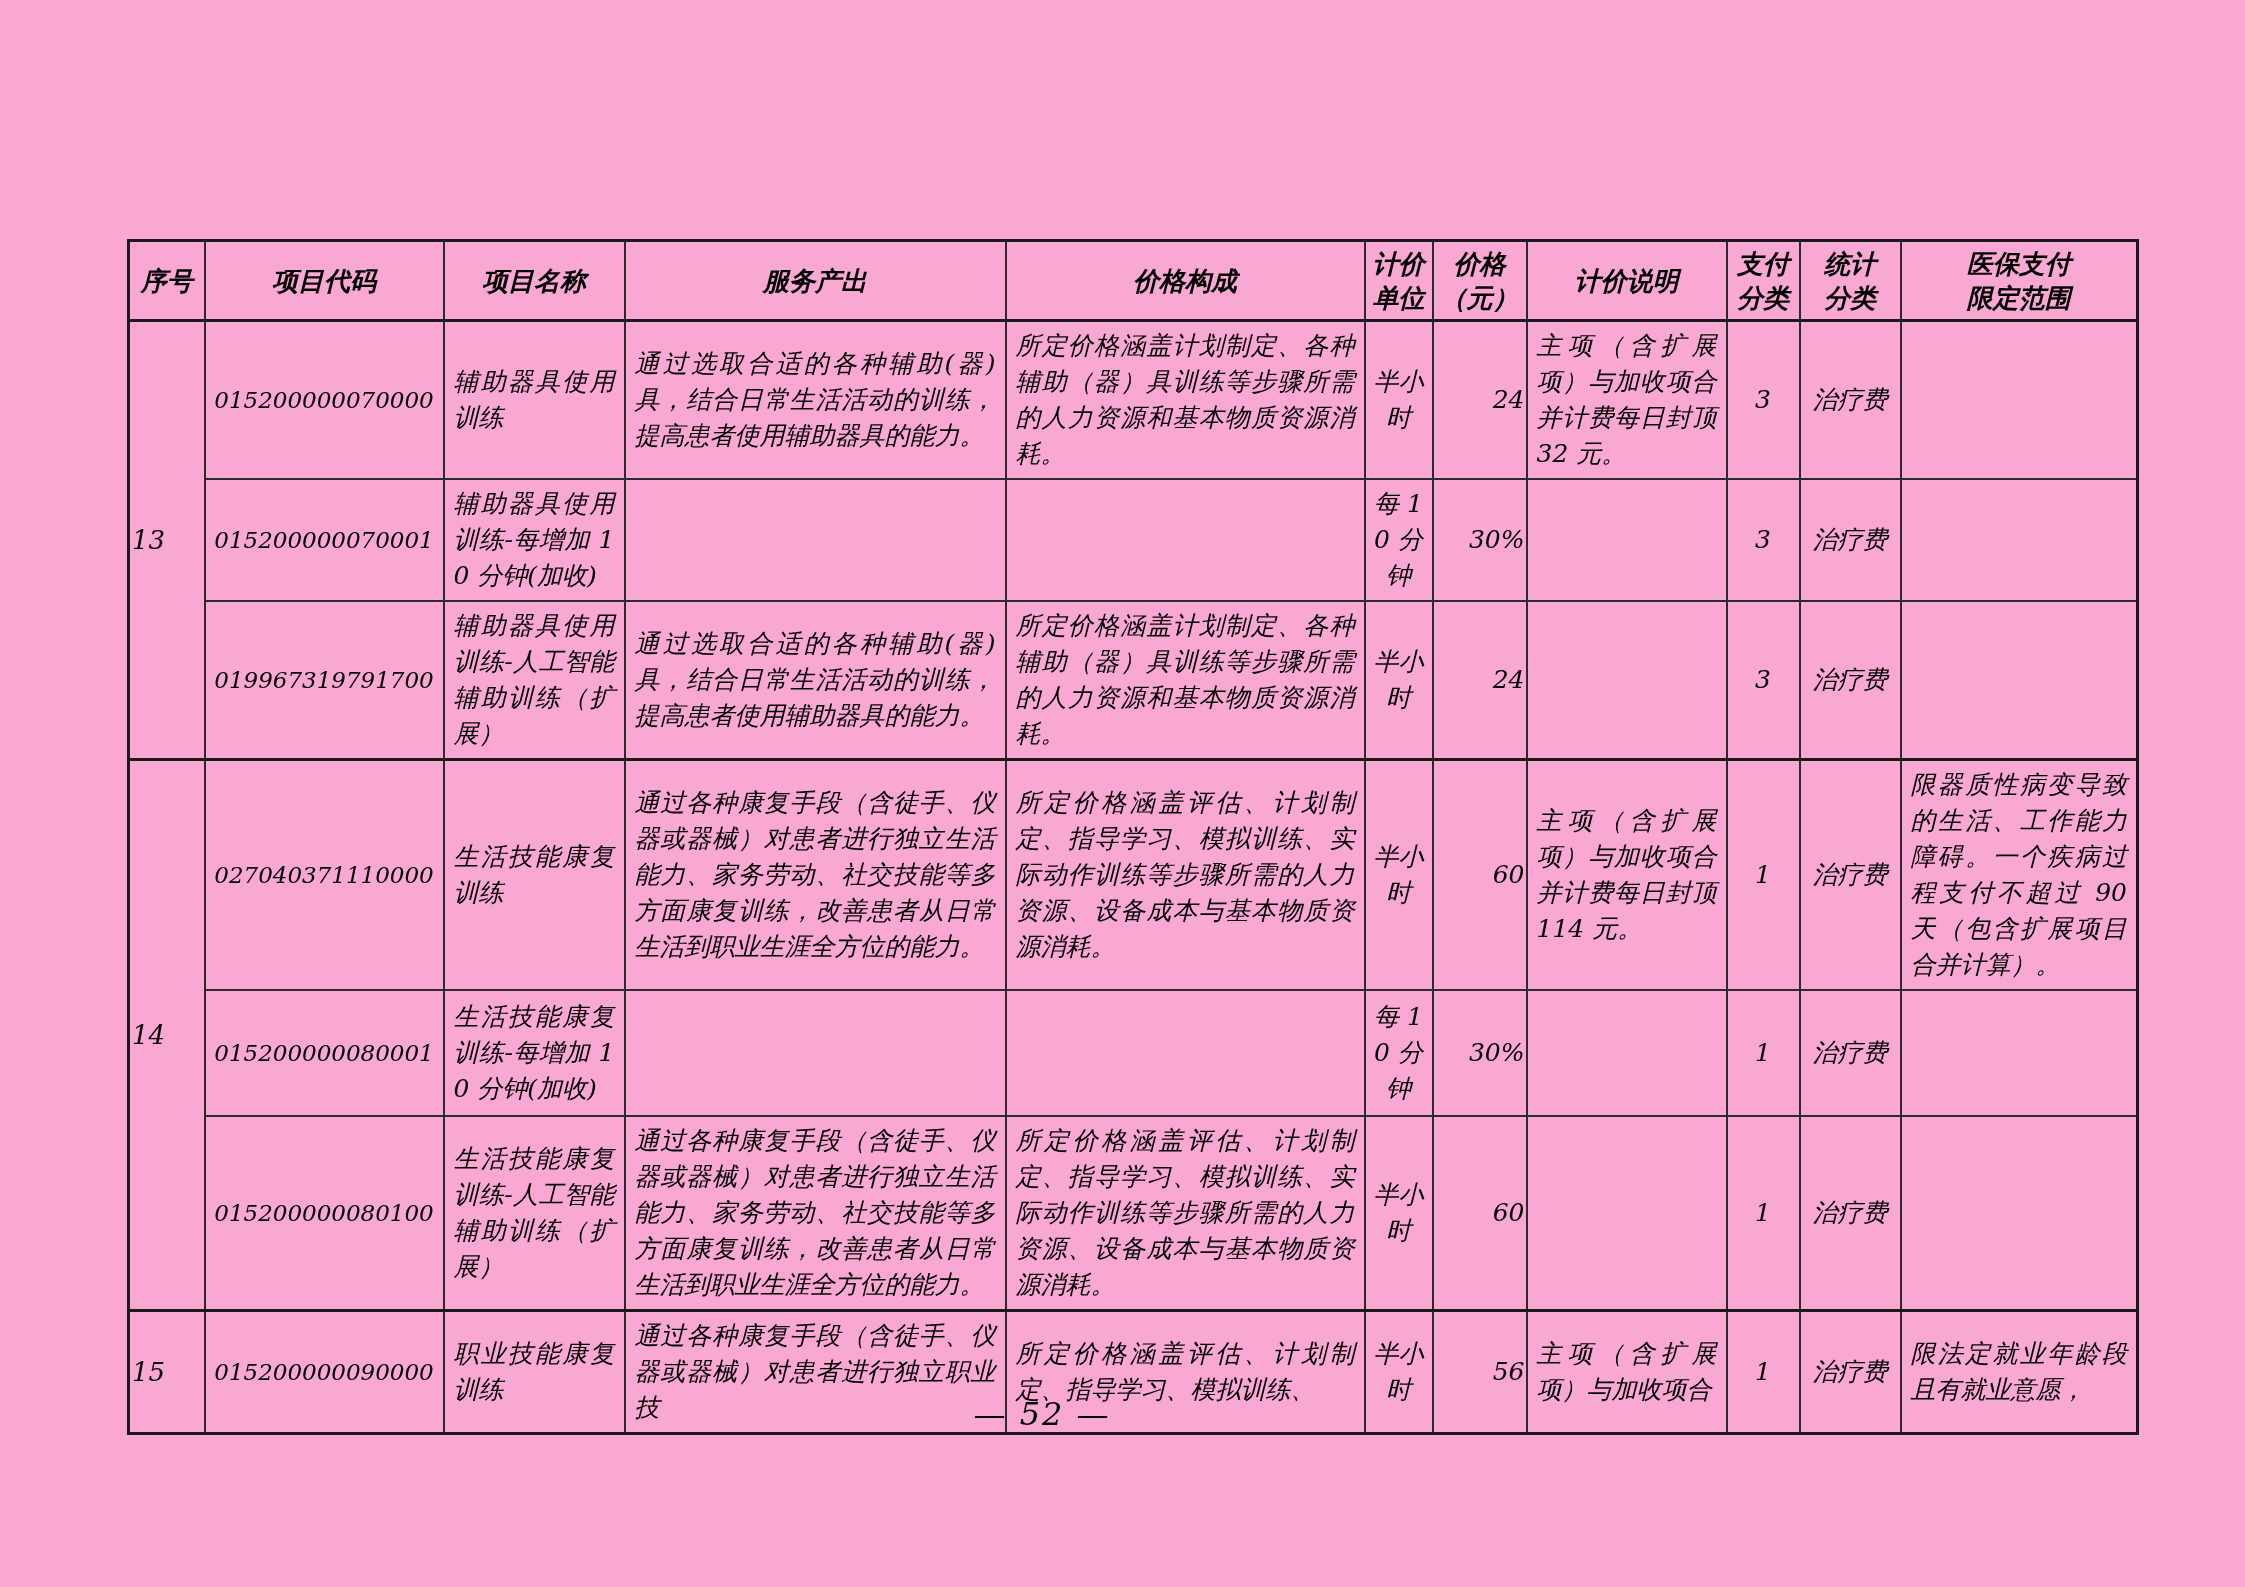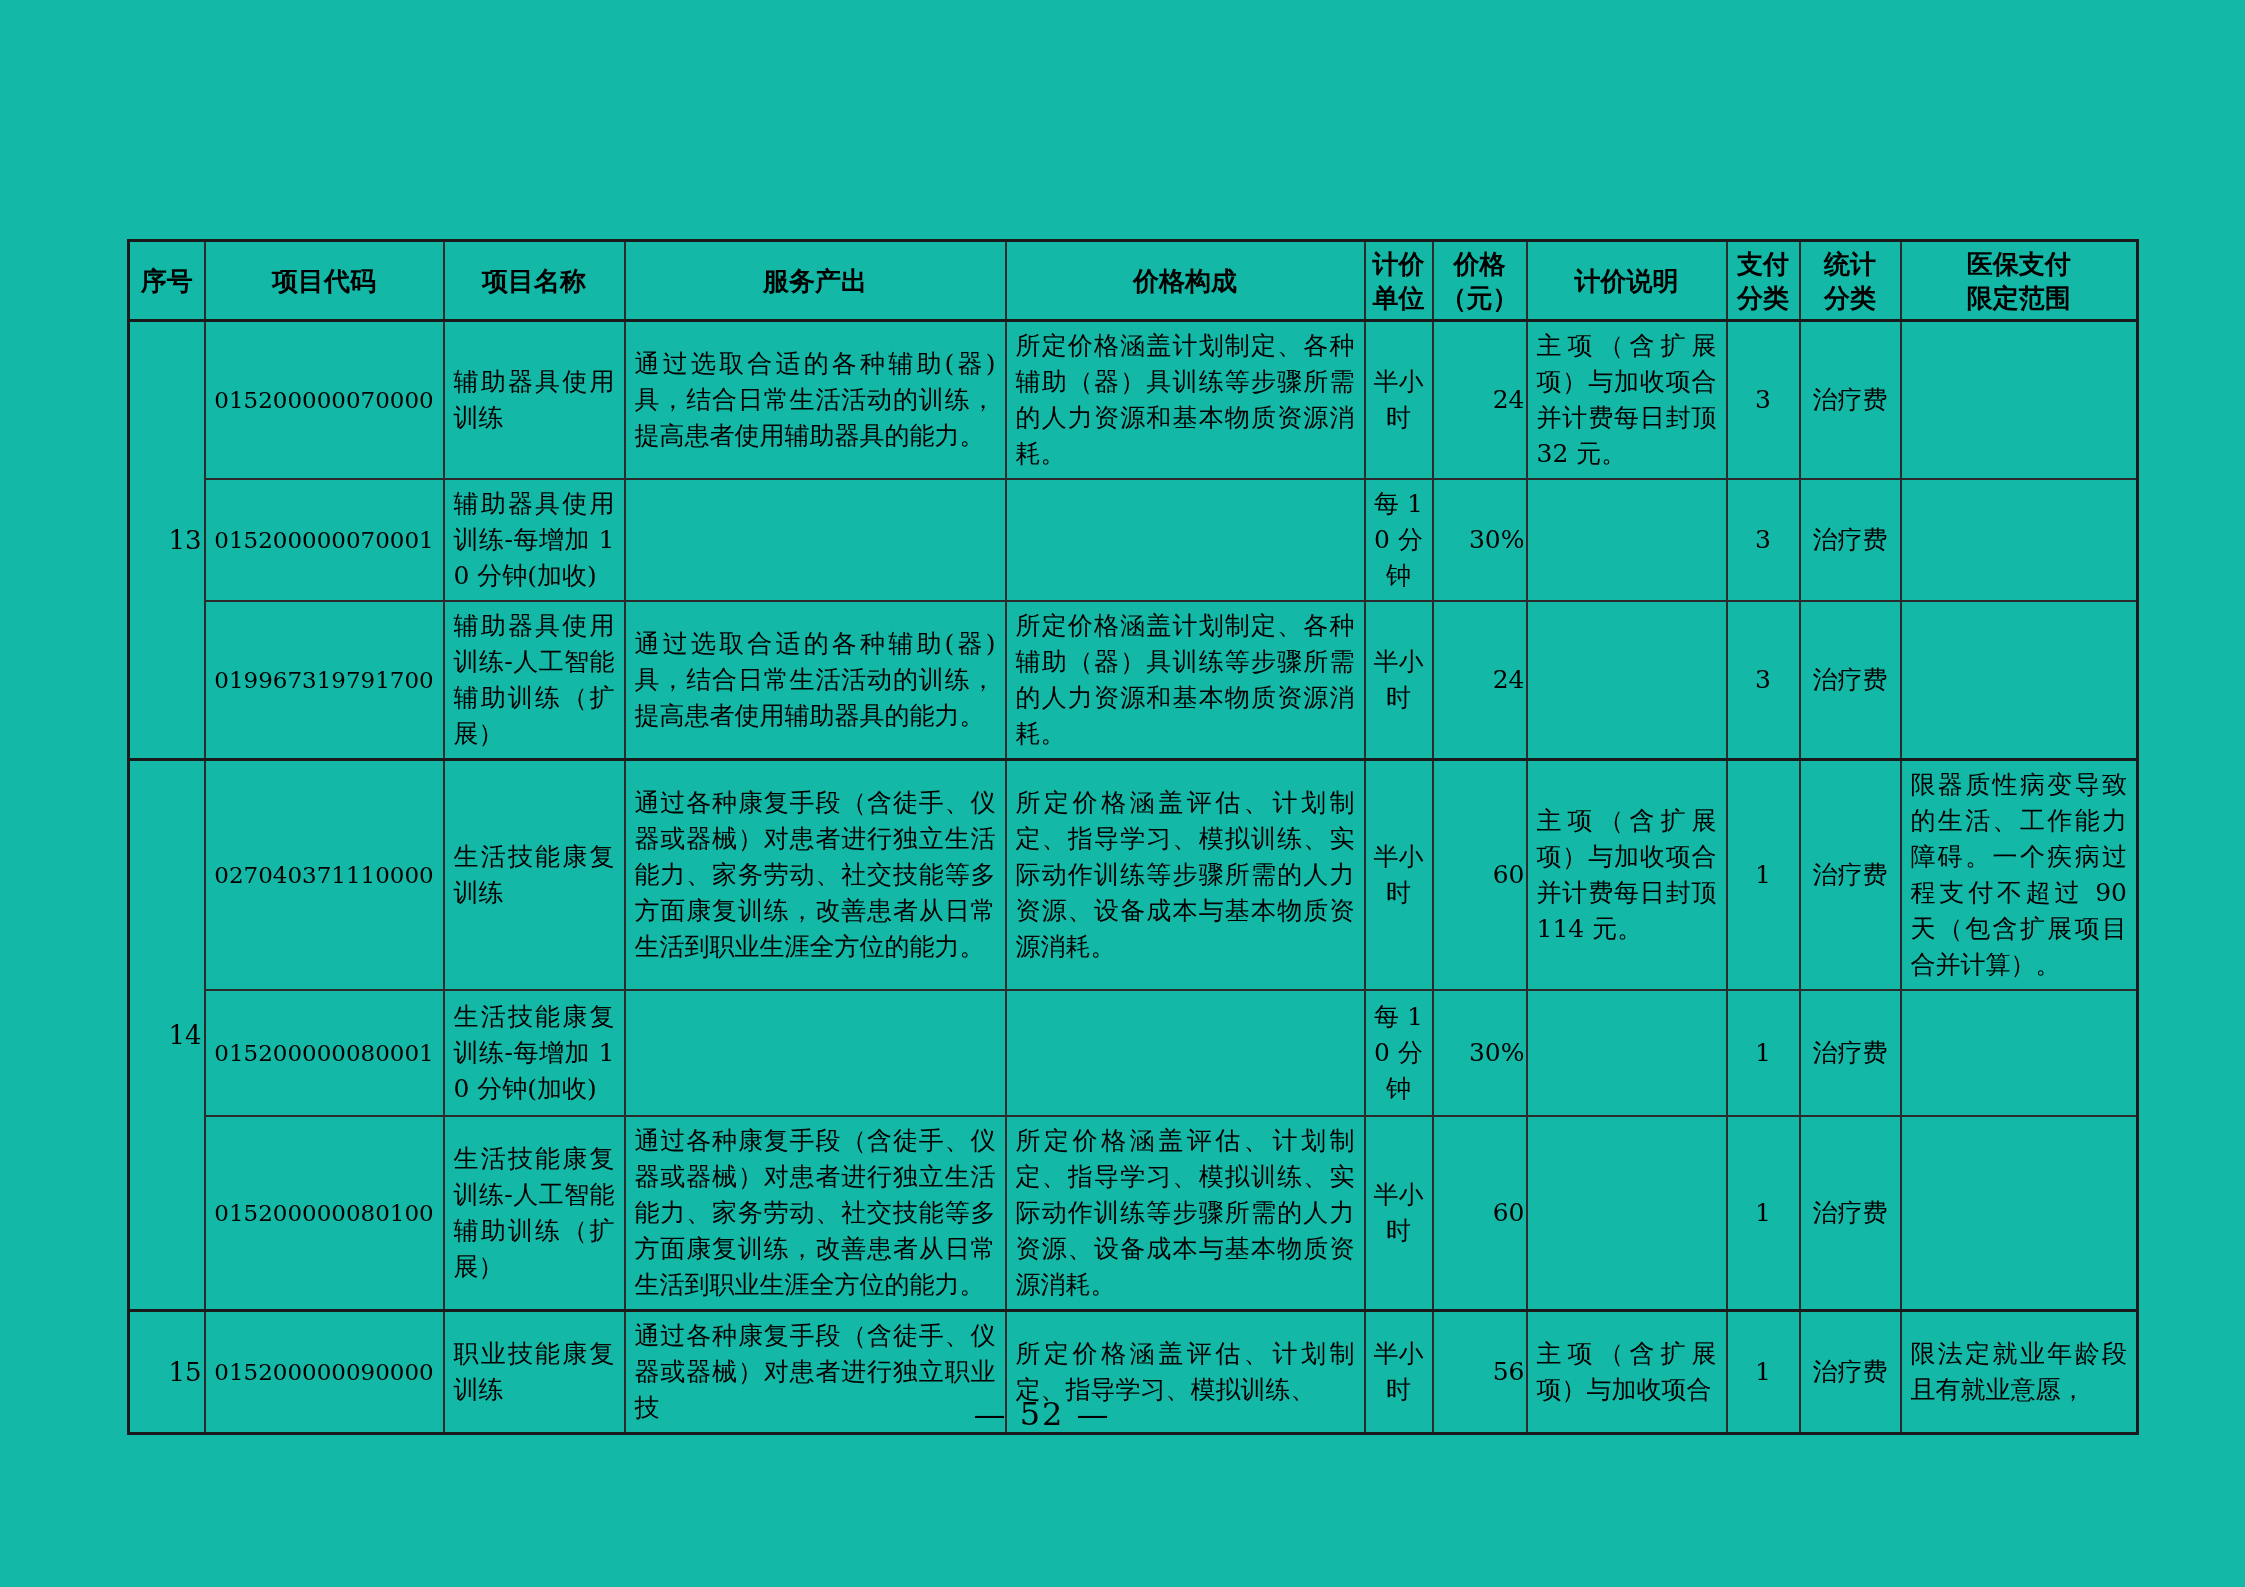--- a/index.html
+++ b/index.html
@@ -3,21 +3,21 @@
 <meta charset="utf-8">
 <style>
   * { box-sizing: border-box; }
   html,body { margin:0; padding:0; }
   body {
     width:2245px; height:1587px;
     background:#ffffff;
     font-family:"DejaVu Serif","Liberation Serif",serif;
     color:#000;
   }
-  .page { position:relative; width:2245px; height:1587px; background:#14b8a6; overflow:hidden; }
+  .page { position:relative; width:2245px; height:1587px; background:#f9a8d4; overflow:hidden;font-style:italic; }
 
   table.tariff {
     position:absolute; left:127px; top:239px;
     width:2009px;
     border-collapse:collapse; table-layout:fixed;
     border:3px solid #1a1a1a;
     font-size:25px;
   }
   th,td {
     border:2px solid #2b2b2b;
@@ -35,21 +35,21 @@
     font-size:26px;
     line-height:34px;
     text-align:center;
     white-space:pre-line;
     padding:4px 2px;
   }
   tr.group-end > td { border-bottom:3px solid #1a1a1a; }
   td.seq { border-bottom:3px solid #1a1a1a; }
 
   
-  .c0 { text-align:right; padding:6px 2px; font-size:26px; }
+  .c0 { text-align:left; padding:6px 2px; font-size:26px; }
   .c1 { text-align:center; font-size:23px; padding:6px 2px; letter-spacing:0px;margin-left:46px; }
   .c5 { text-align:center; padding:6px 3px;border-radius:27px; }
   .c6 { text-align:right; padding:6px 1px; }
   .c8 { text-align:center; padding:6px 3px; }
   .c9 { text-align:center; padding:20px 3px; }
   .justify { text-align:justify; text-justify:inter-character; }
 
   .footer {
     position:absolute; top:1394px; left:0; width:2084px;
     text-align:center;

